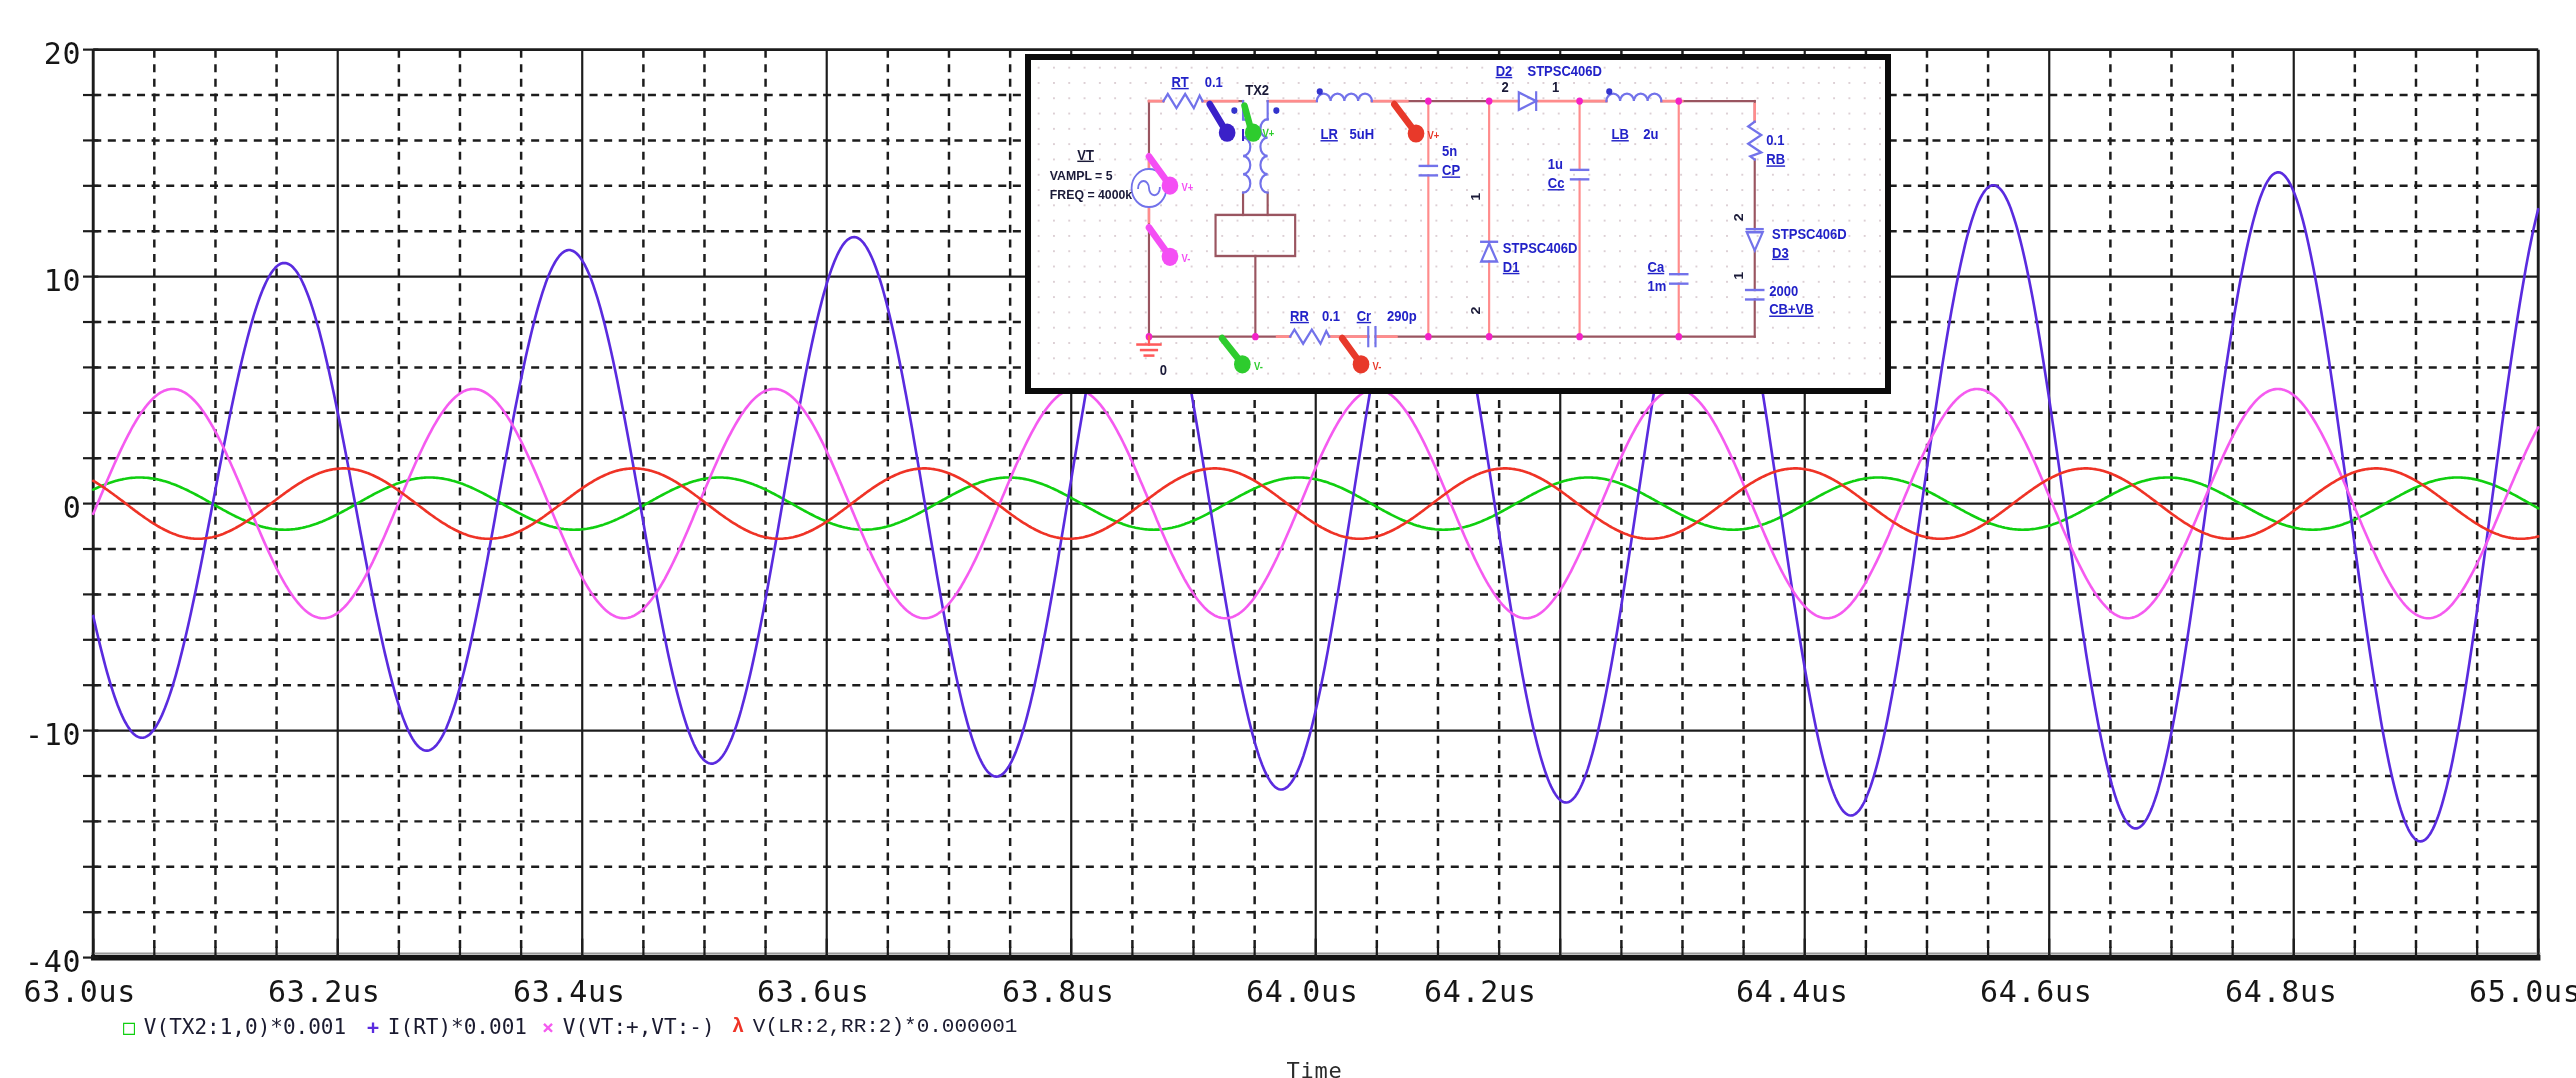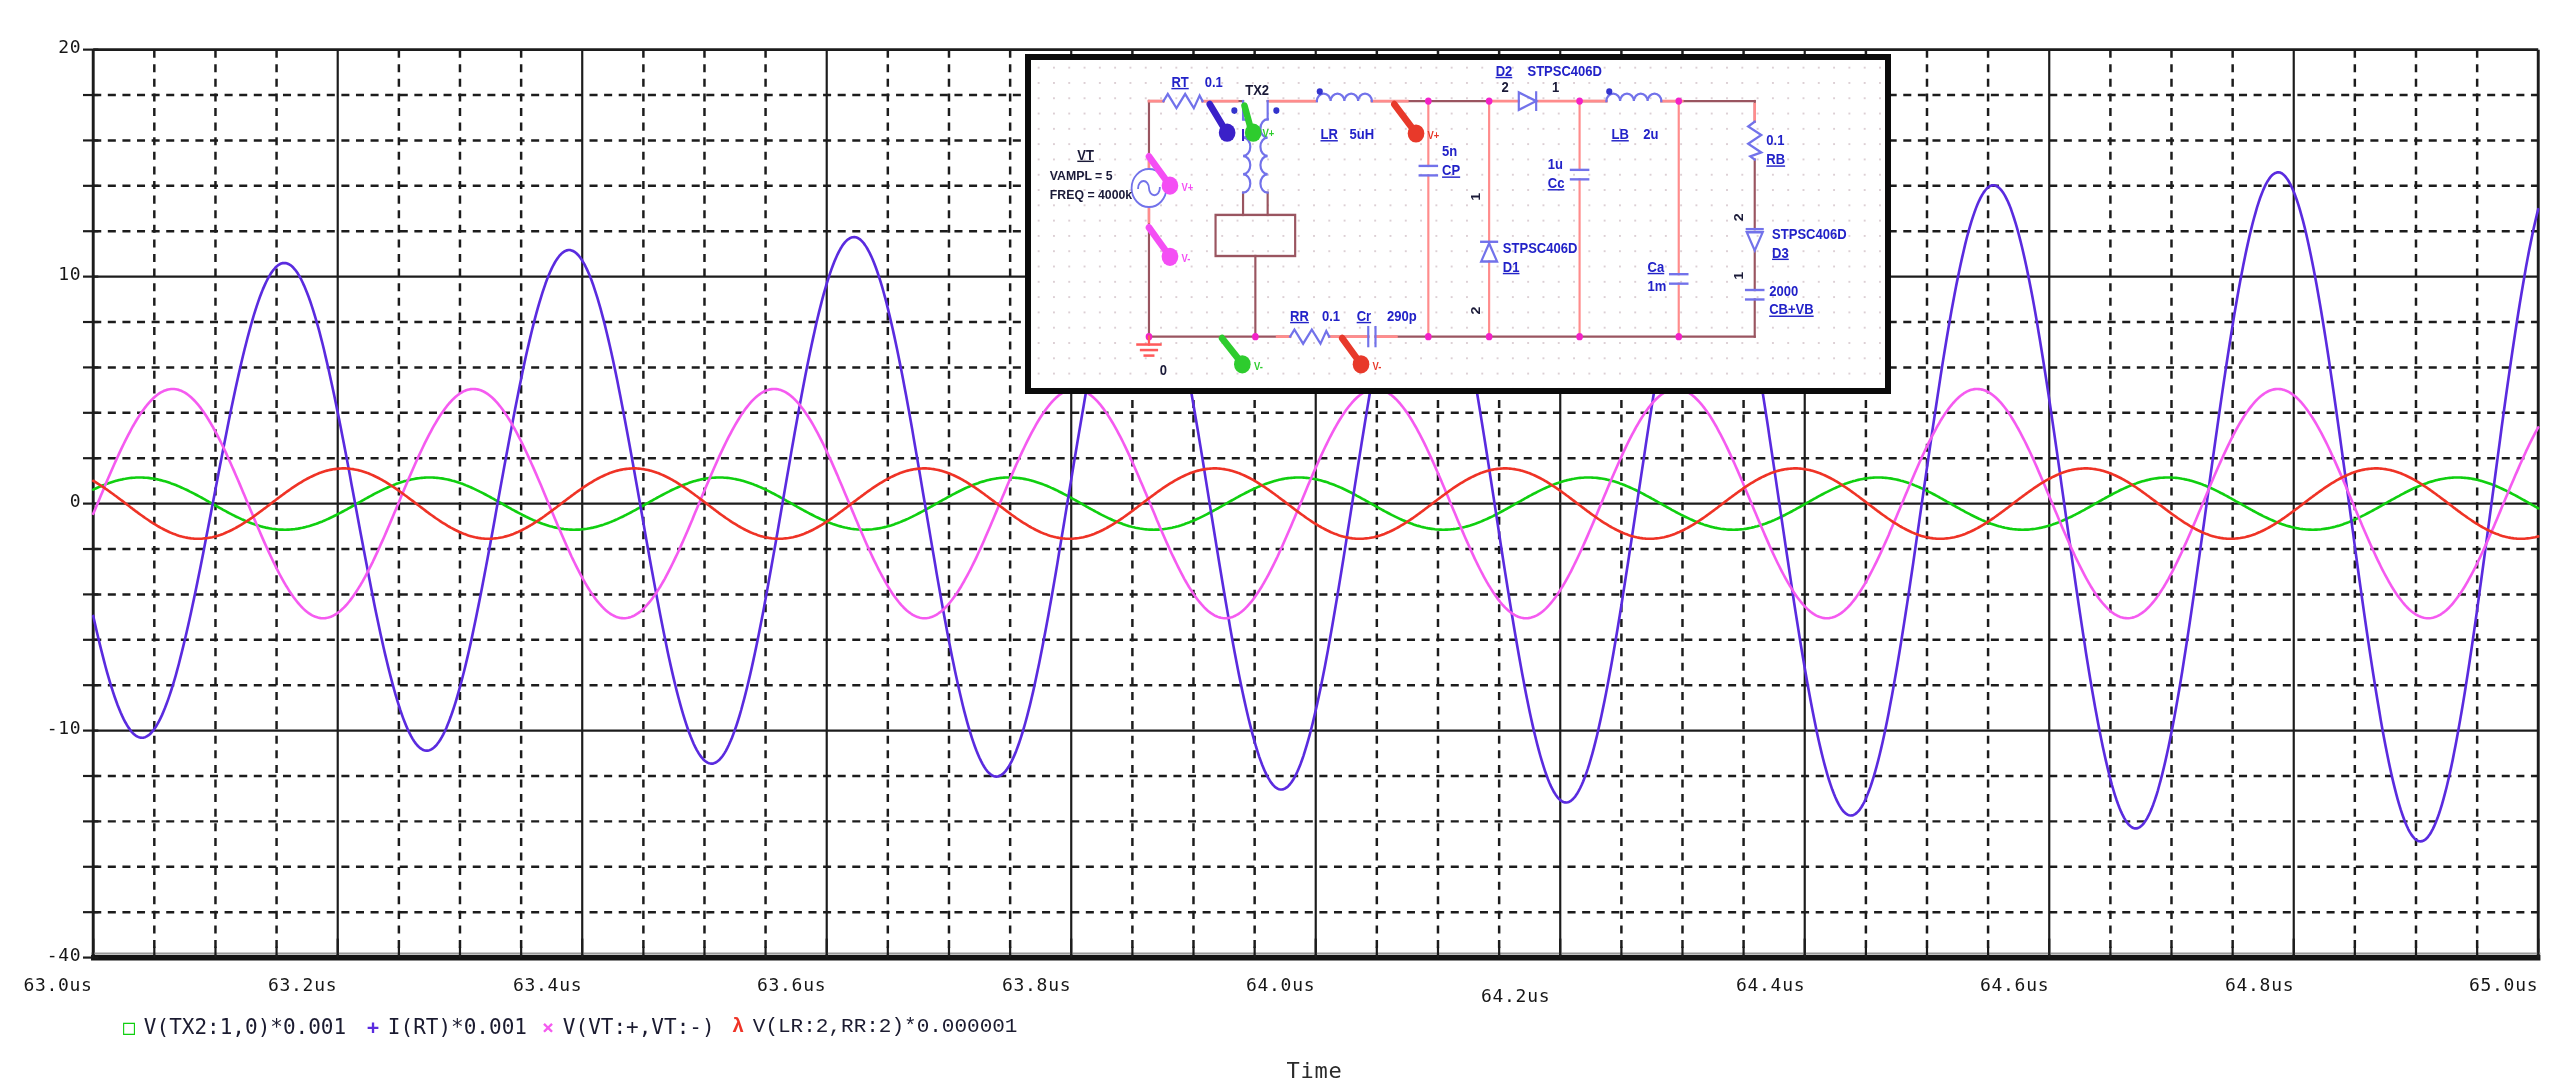--- a/index.html
+++ b/index.html
@@ -1,21 +1,21 @@
 <!DOCTYPE html>
 <html style="font-size:11.7px"><head>
 <meta charset="utf-8">
 <style>
   html,body{margin:0;padding:0;}
   body{
     width:2576px;height:1078px;overflow:hidden;position:relative;
     background:#ffffff;font-family:"DejaVu Sans Mono","Liberation Mono",monospace;
   }
   #plot-svg{position:absolute;left:0;top:0;}
-  .ticklabel{position:absolute;font-size:18px;color:#161616;white-space:nowrap;letter-spacing:0.7px;}
+  .ticklabel{position:absolute;font-size:30px;color:#161616;white-space:nowrap;letter-spacing:0.7px;}
   .ylab{width:69px;text-align:right;}
   .xlab{width:139px;text-align:left;}
   #legend .entry{position:absolute;font-size:21px;color:#1b1b30;white-space:nowrap;}
   #legend .mk{font-weight:bold;font-size:20px;padding-right:8.8px;}
   #time-title{position:absolute;left:1234px;top:1058px;width:161px;text-align:center;
     font-size:22px;color:#2a2a2a;letter-spacing:0.7px;}
   #inset{
     position:absolute;left:1025px;top:54px;width:866px;height:340px;
     box-sizing:border-box;border:6.6px solid #0b0b0b;background:#ffffff;
     background-image:radial-gradient(circle,#dccfd4 0.9px,rgba(255,255,255,0) 1px);
@@ -176,21 +176,21 @@
     <div class="ticklabel ylab" style="left: 12.4px; top: 717px;">-10</div>
     <div class="ticklabel ylab" style="left: 12.4px; top: 944px;">-40</div>
   </div>
 <div id="xlabels">
     <div class="ticklabel xlab" style="left: 23.4px; top: 974px;">63.0us</div>
     <div class="ticklabel xlab" style="left: 268px; top: 974px;">63.2us</div>
     <div class="ticklabel xlab" style="left: 513px; top: 974px;">63.4us</div>
     <div class="ticklabel xlab" style="left: 757px; top: 974px;">63.6us</div>
     <div class="ticklabel xlab" style="left: 1002px; top: 974px;">63.8us</div>
     <div class="ticklabel xlab" style="left: 1246px; top: 974px;">64.0us</div>
-    <div class="ticklabel xlab" style="left: 1481px; top: 974px; margin-top: 11px;">64.2us</div>
+    <div class="ticklabel xlab" style="left: 1424px; top: 974px;">64.2us</div>
     <div class="ticklabel xlab" style="left: 1736px; top: 974px;">64.4us</div>
     <div class="ticklabel xlab" style="left: 1980px; top: 974px;">64.6us</div>
     <div class="ticklabel xlab" style="left: 2225px; top: 974px;">64.8us</div>
     <div class="ticklabel xlab" style="left: 2469px; top: 974px;">65.0us</div>
   </div>
 
 <div id="legend">
     <span class="entry" style="left: 123px; top: 1015px;"><span class="mk" style="color: rgb(16, 207, 16);">□</span><span>V(TX2:1,0)*0.001</span></span>
     <span class="entry" style="left: 367px; top: 1015px; text-align: right;"><span class="mk" style="color: rgb(90, 43, 223);">+</span><span>I(RT)*0.001</span></span>
     <span class="entry" style="left: 542px; top: 1015px; text-align: center;"><span class="mk" style="color: rgb(245, 91, 240);">×</span><span>V(VT:+,VT:-)</span></span>

